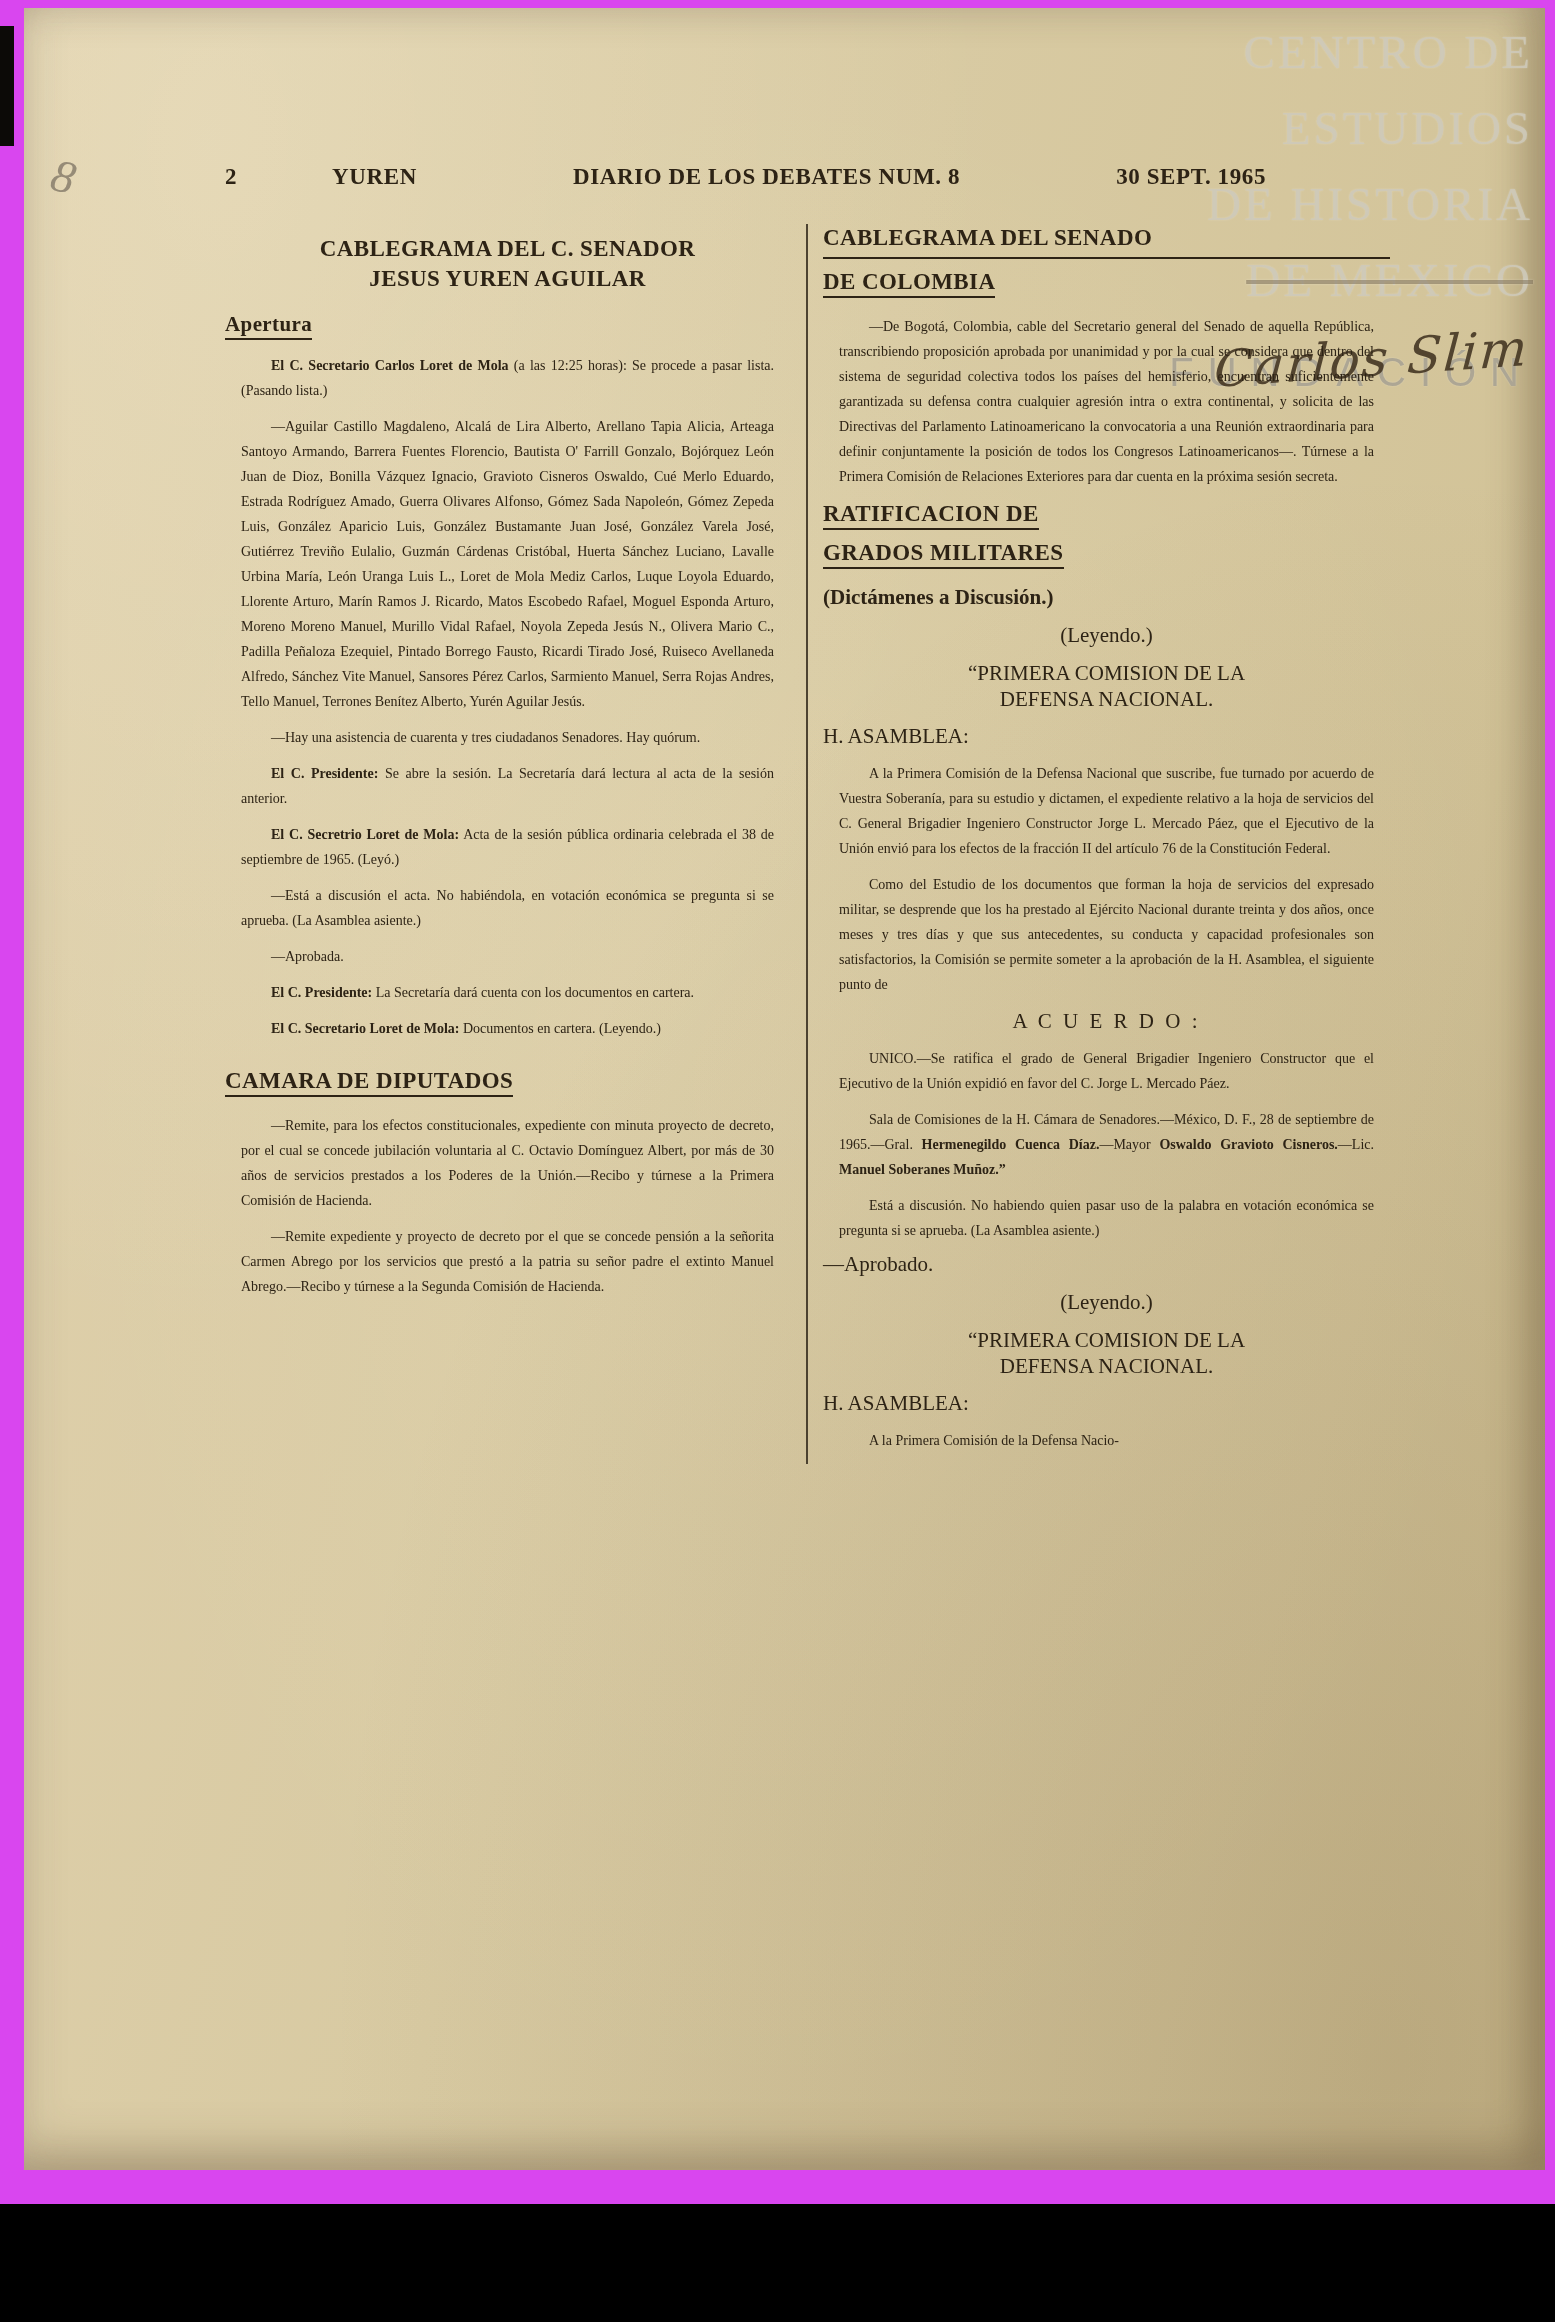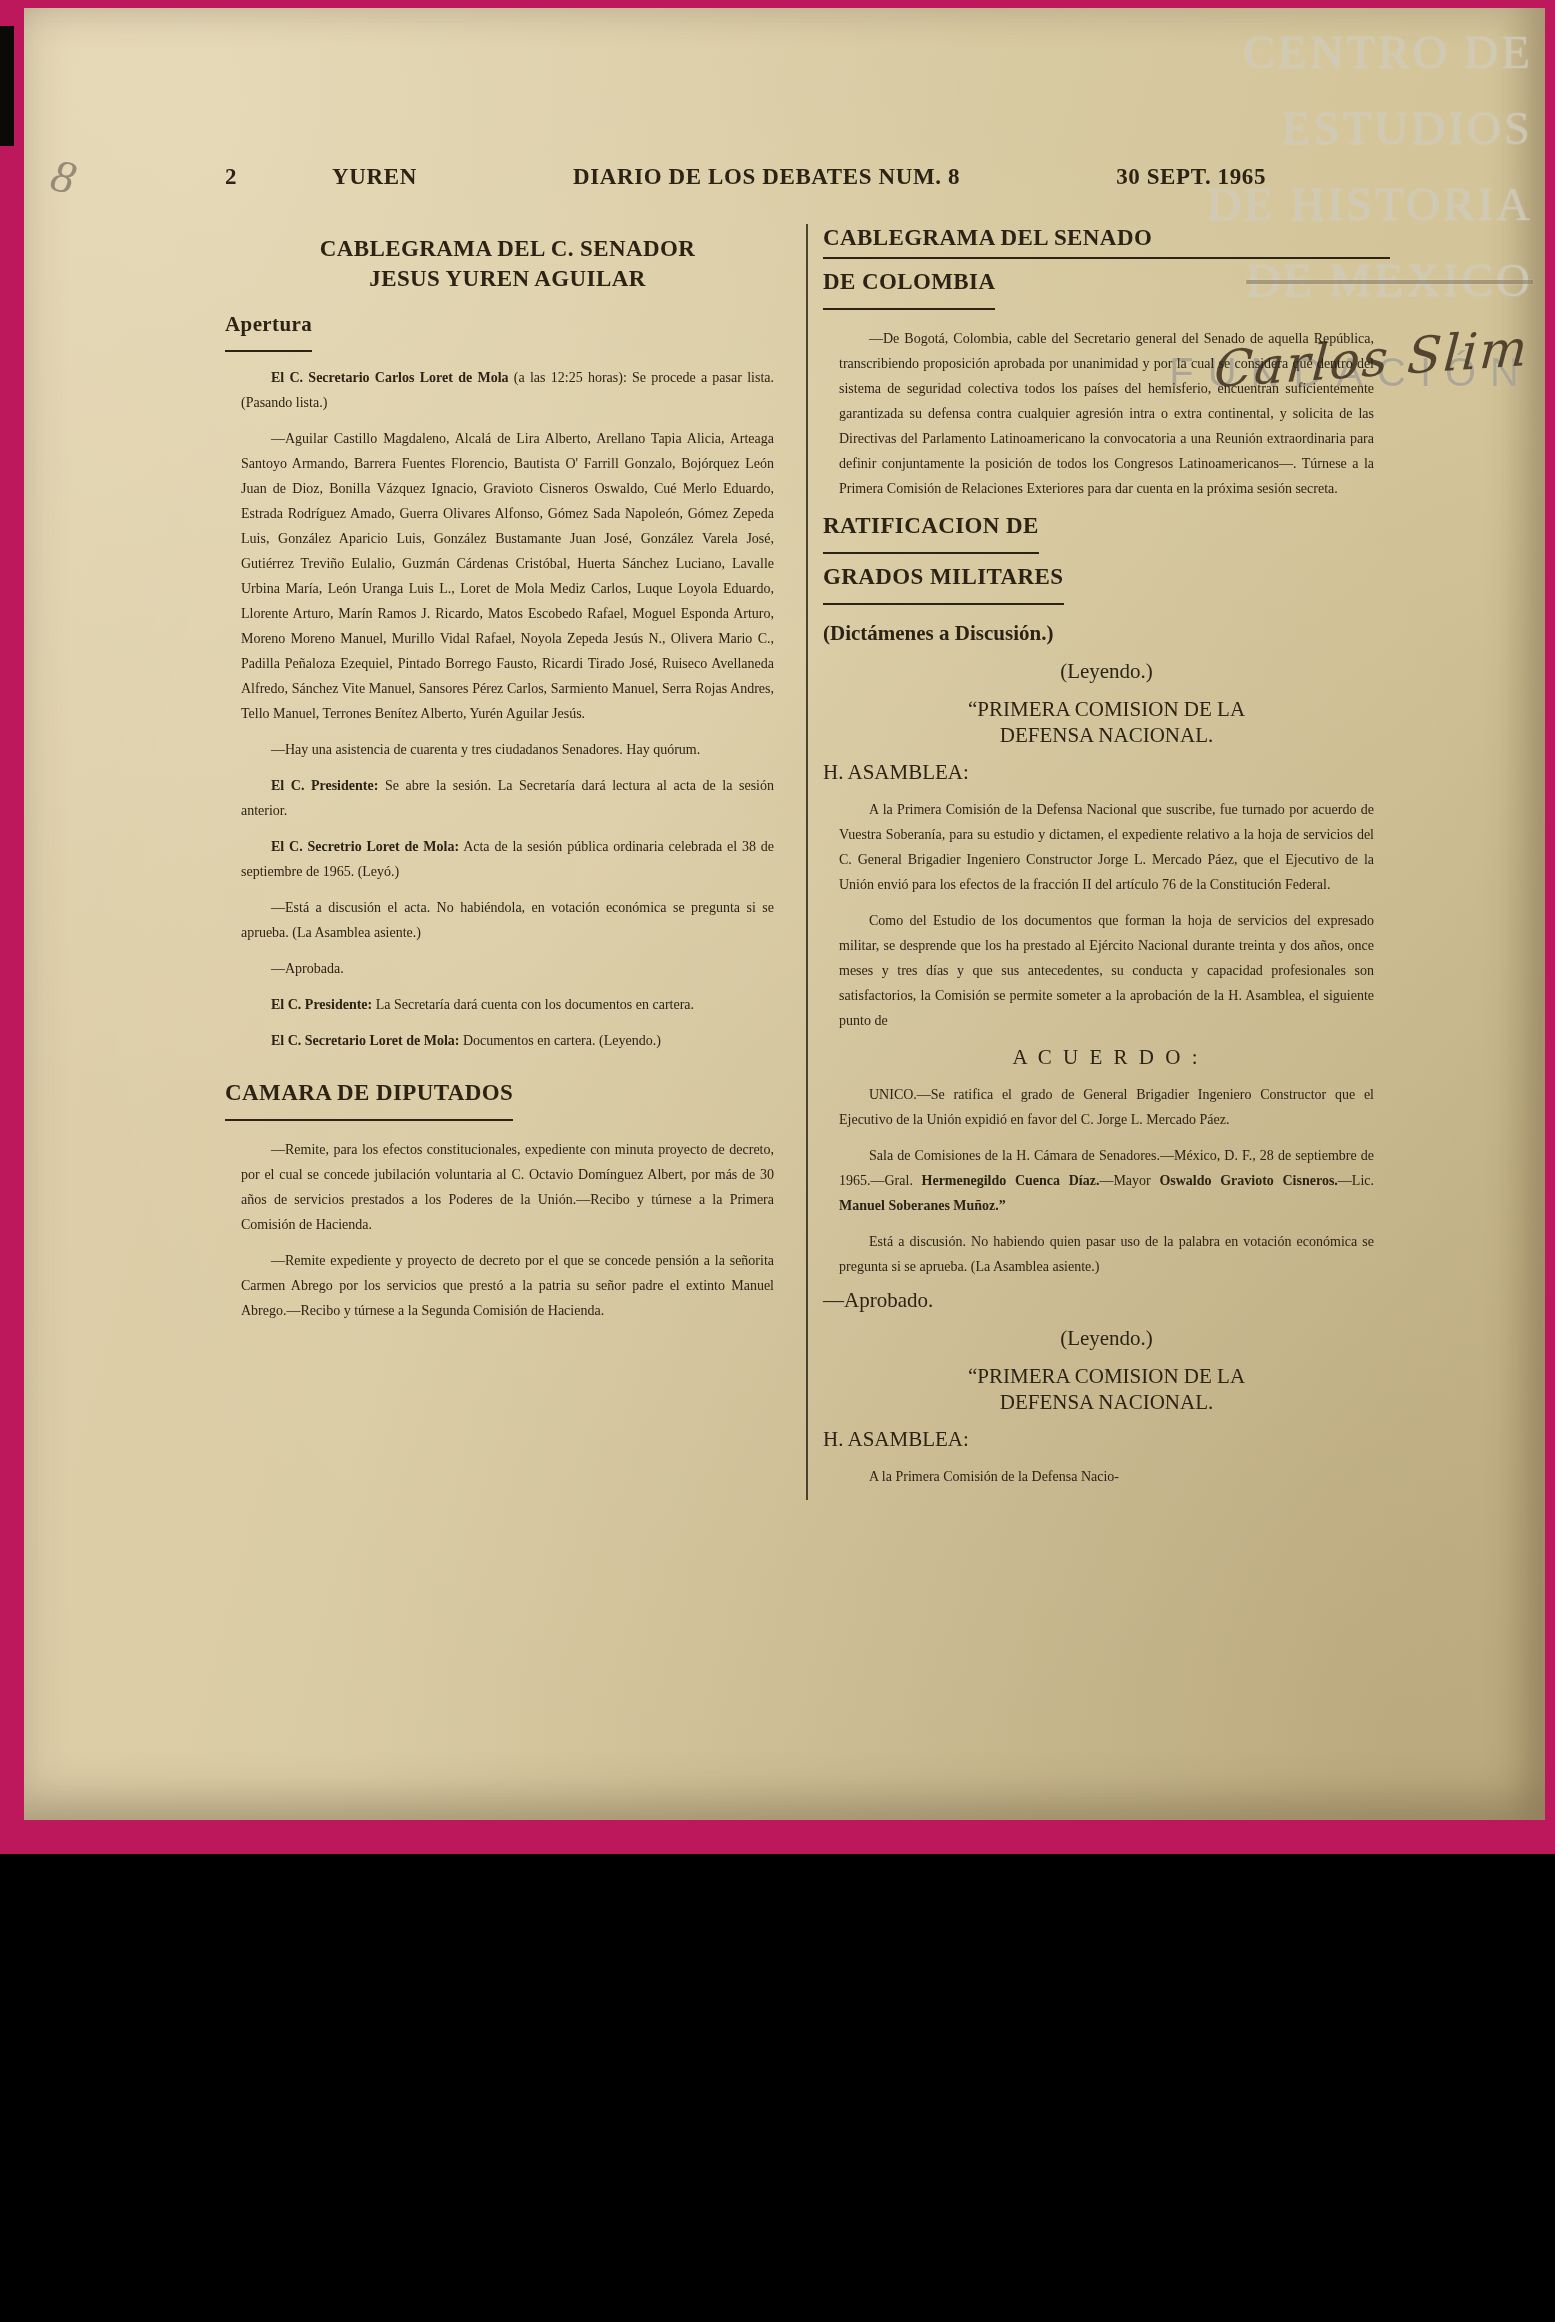--- a/index.html
+++ b/index.html
@@ -1,17 +1,17 @@
 <!DOCTYPE html>
 <html><head>
 <meta charset="utf-8">
 <style>
   html,body{margin:0;padding:0;background:#000;}
   .scan{
-    position:relative;width:1555px;height:1854px;background:#be185d;overflow:hidden;
+    position:relative;width:1555px;height:2204px;background:#d946ef;overflow:hidden;
     font-family:"Liberation Serif","DejaVu Serif",serif;
   }
   .page{
     position:absolute;left:24px;top:8px;right:10px;bottom:34px;
     background:
       radial-gradient(ellipse at 12% 6%, rgba(255,250,228,.22), transparent 42%),
       radial-gradient(ellipse at 90% 95%, rgba(110,85,50,.20), transparent 55%),
       radial-gradient(ellipse at 50% 50%, rgba(255,248,225,.10), transparent 70%),
       linear-gradient(105deg,#e0d1ad 0%,#d8caa2 45%,#d2c398 80%,#cbbb8e 100%);
     box-shadow:
@@ -74,21 +74,21 @@
   
   .p{margin:0 16px 11px;font-size:14px;line-height:25px;text-align:justify;text-indent:30px;}
   .p.tight{margin-bottom:9px;}
   .line{margin:0 0 12px;font-size:21px;line-height:25px;text-indent:0;}
   .center{margin:0 0 12px;font-size:21px;line-height:26px;text-align:center;text-indent:0;}
   .h-center{
     text-align:center;font-weight:bold;font-size:23px;line-height:30px;
     letter-spacing:.4px;margin:0 0 16px;
   }
   .sect{font-weight:bold;font-size:23px;line-height:28px;margin:0 0 16px;letter-spacing:.4px;}
-  .sect .u{display:inline-block;border-bottom:2px solid #2d2315;padding-bottom:12px;text-align:right;}
+  .sect .u{display:inline-block;border-bottom:2px solid #2d2315;padding-bottom:0;text-align:right;}
   .sect .u-full{display:block;border-bottom:2px solid #2d2315;padding-bottom:5px;}
   .sect .second{margin-top:9px;}
   .sect.small{font-size:21px;margin-bottom:13px;}
   .sect.gap-top{margin-top:26px;}
   .spaced{letter-spacing:3px;}
   b{font-weight:bold;}
 </style>
 </head>
 <body>
 

